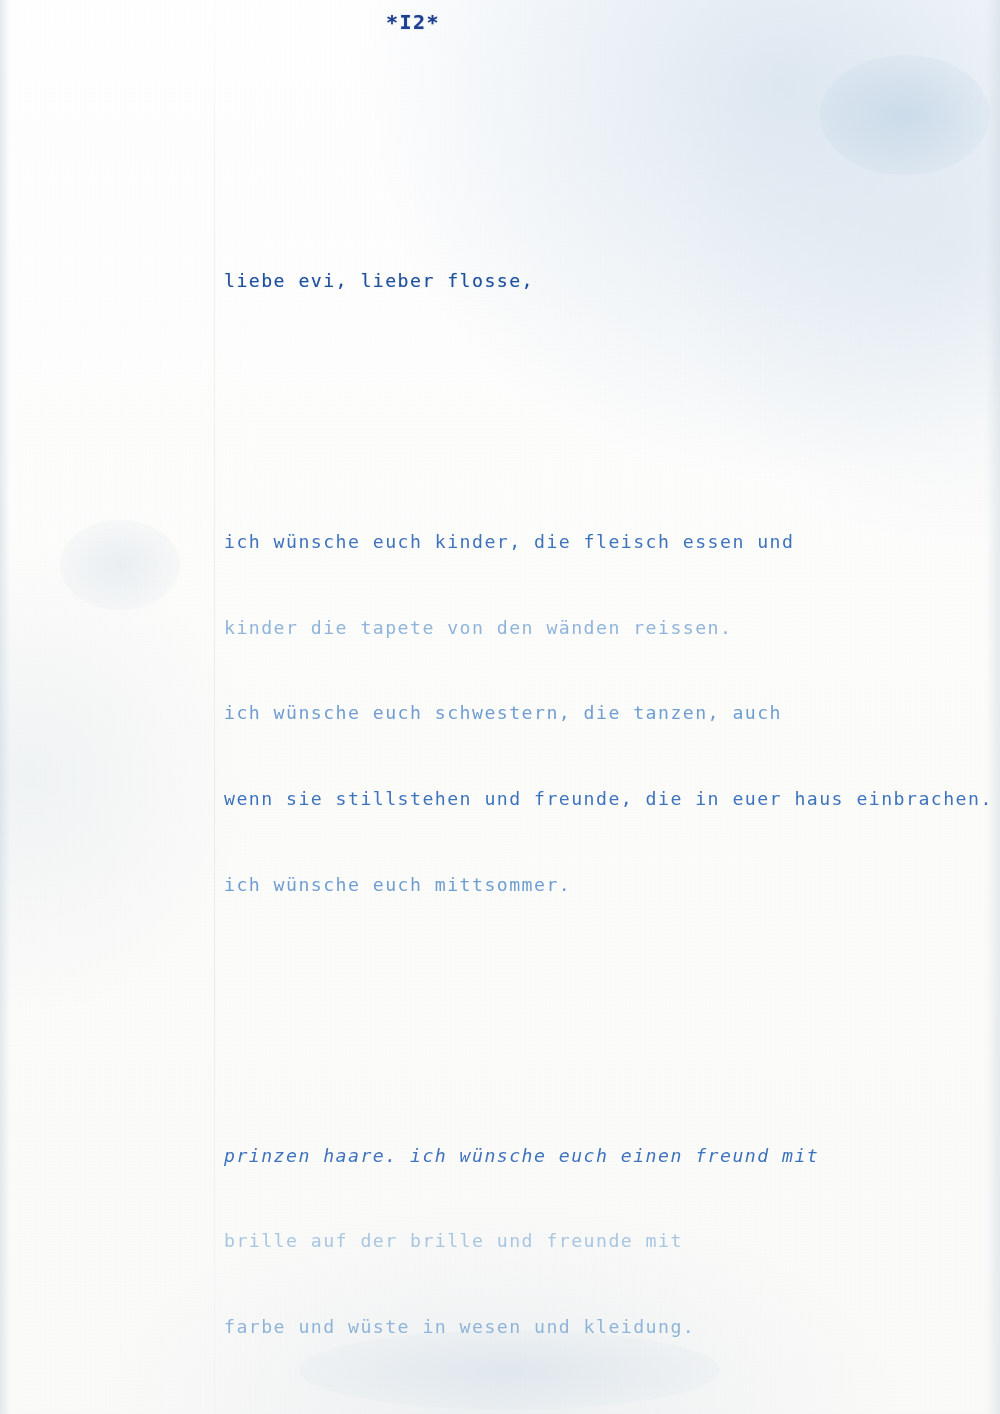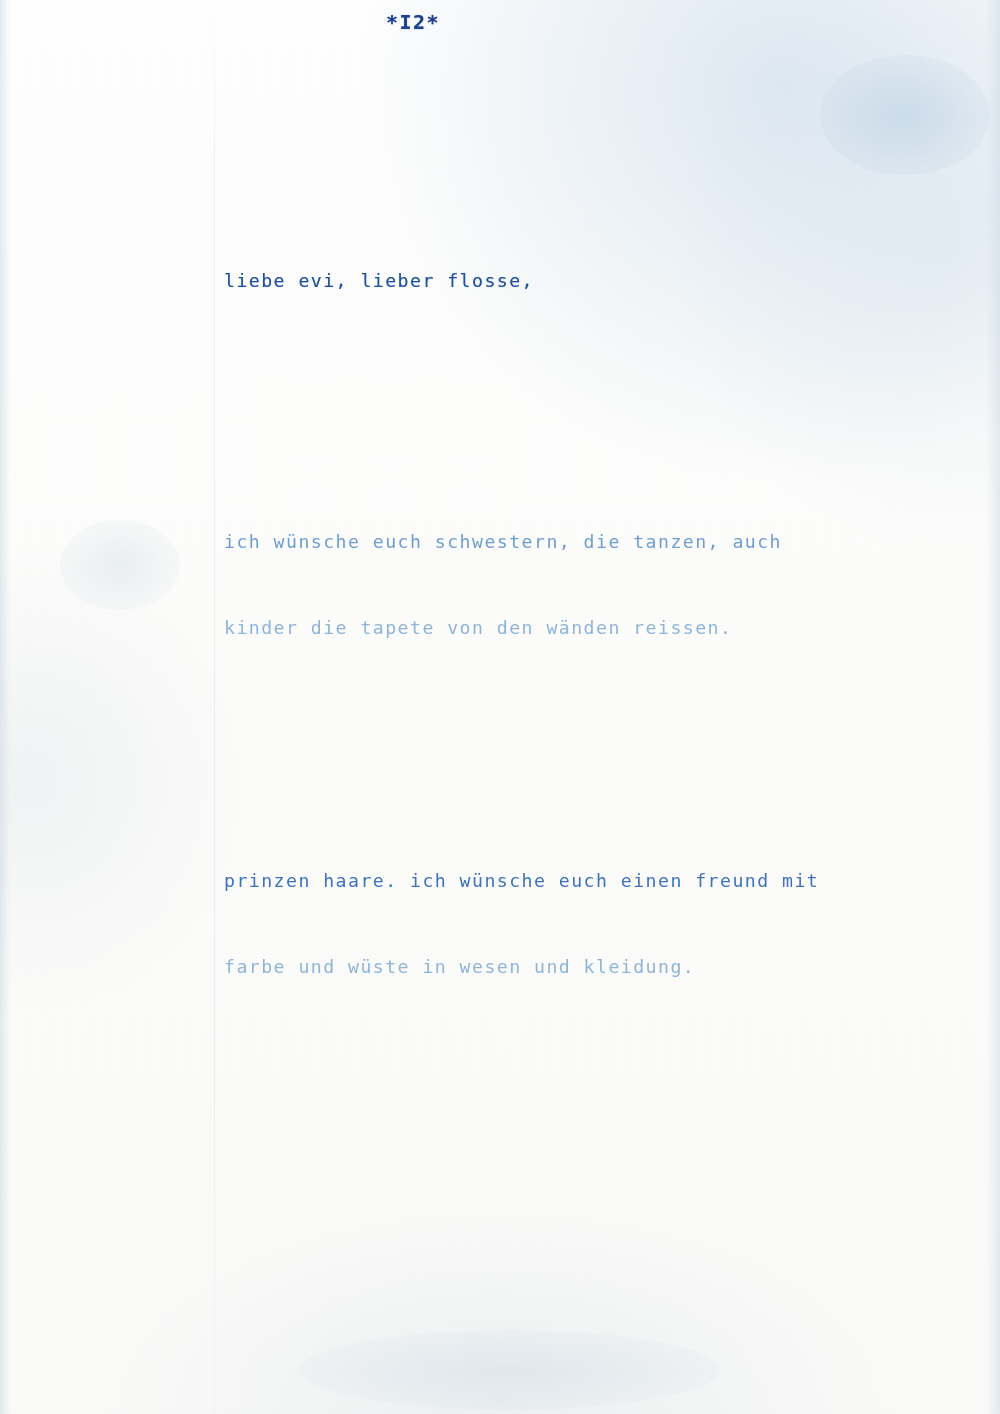--- a/index.html
+++ b/index.html
@@ -122,26 +122,30 @@
 
     <div class="page-number">*I2*</div>
 
     <div class="body-text">
 
       <div class="stanza">
         <span class="line salutation">liebe evi, lieber flosse,</span>
       </div>
 
       <div class="stanza" style="margin-top:20px;">
+        <span class="line f-1">ich wünsche euch kinder, die fleisch essen und</span>
+        <span class="line f-3">kinder die tapete von den wänden reissen.</span>
         <span class="line f-2">ich wünsche euch schwestern, die tanzen, auch</span>
-        <span class="line f-3">kinder die tapete von den wänden reissen.</span>
+        <span class="line f-1">wenn sie stillstehen und freunde, die in euer haus einbrachen.</span>
+        <span class="line f-2">ich wünsche euch mittsommer.</span>
       </div>
 
       <div class="stanza" style="margin-top:12px;">
-        <span class="line f-1" style="display:block; margin-top:1px;">prinzen haare. ich wünsche euch einen freund mit</span>
+        <span class="line f-1" style="display:block; margin-top:18px;font-style:italic;">prinzen haare. ich wünsche euch einen freund mit</span>
+        <span class="line f-4">brille auf der brille und freunde mit</span>
         <span class="line f-3">farbe und wüste in wesen und kleidung.</span>
       </div>
 
       
 
       
 
       
 
       

